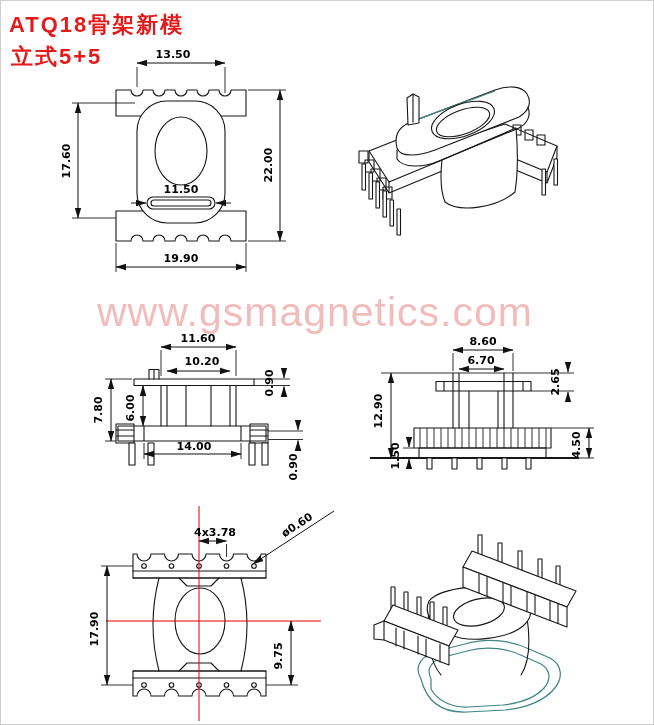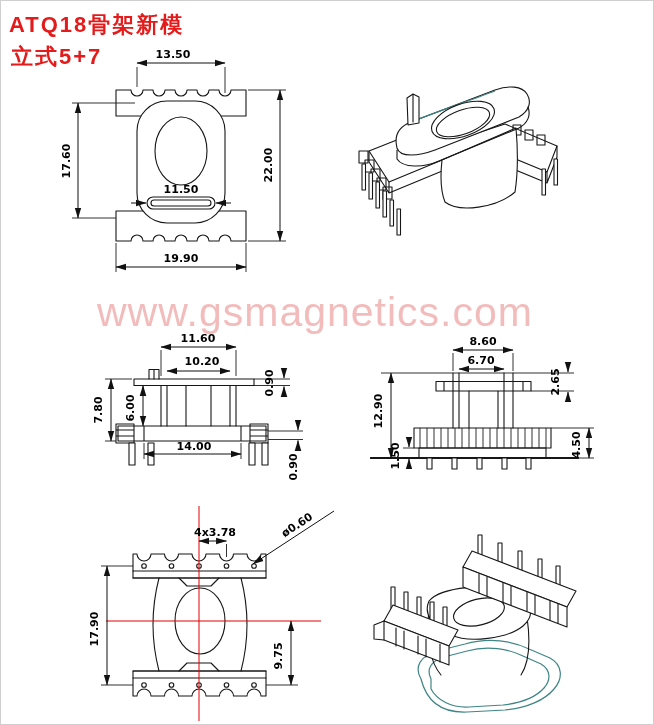--- a/index.html
+++ b/index.html
@@ -25,21 +25,21 @@
   .tlw{fill:#ffffff;stroke:#3f8585;stroke-width:1.2;stroke-linejoin:round;}
   .dim{font-family:"DejaVu Sans",sans-serif;font-size:11px;font-weight:bold;fill:#000;text-anchor:middle;}
 </style>
 </head>
 <body>
 
 <div class="canvas">
 
   <div class="watermark">www.gsmagnetics.com</div>
   <div class="title-line title-1">ATQ18骨架新模</div>
-  <div class="title-line title-2">立式5+7</div>
+  <div class="title-line title-2">立式5+5</div>
 
   <svg class="drawing" width="654" height="725" viewBox="0 0 654 725">
     <defs>
       <marker id="arr" viewBox="0 0 10 8" refX="9.5" refY="4" markerWidth="11" markerHeight="8.8" orient="auto-start-reverse">
         <path d="M0,1 L10,4 L0,7 Z" fill="#111"></path>
       </marker>
     </defs>
 
     <g>
       <path class="ol" d="M115,115 L115,89 L130,89 A6,6 0 0 0 142,89 L152,89 A6,6 0 0 0 164,89 L174,89 A6,6 0 0 0 186,89 L196,89 A6,6 0 0 0 208,89 L218,89 A6,6 0 0 0 230,89 L245,89 L245,115 L115,115 Z"></path>

